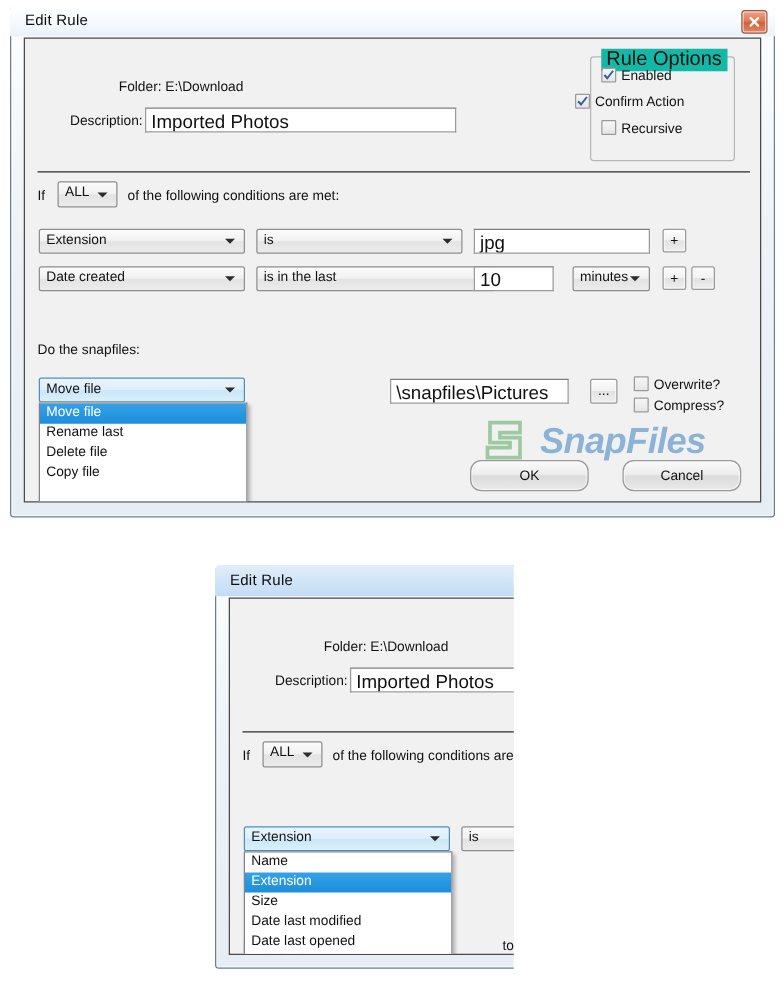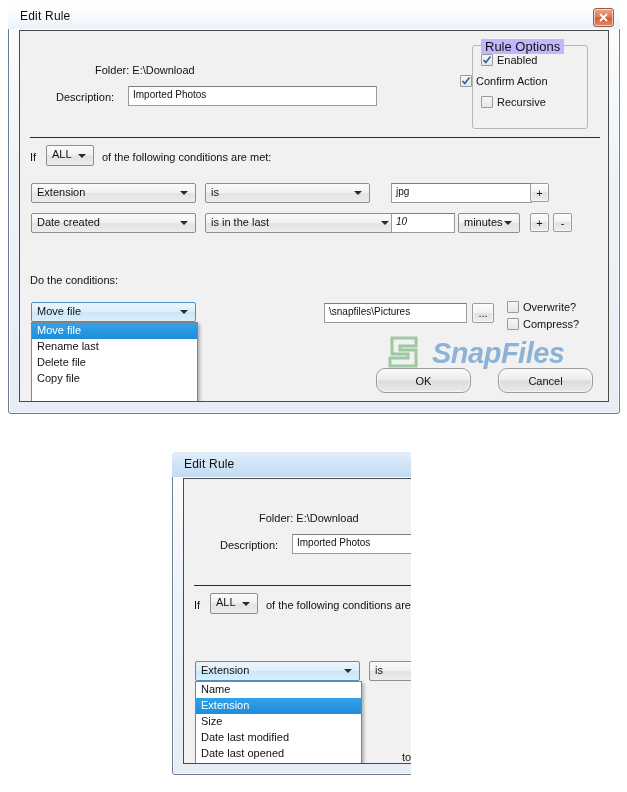--- a/index.html
+++ b/index.html
@@ -54,23 +54,23 @@
   }
 
   
   .lbl{position:absolute;white-space:nowrap;font-size:11px;color:#111;}
 
   .textbox{
     position:absolute;box-sizing:border-box;
     background:#ffffff;
     border:1px solid #9a9a9a;
     border-top-color:#7d7d7d;
-    font-size:10px;color:#111;
+    font-size:15px;color:#111;
     padding:2px 0 0 4px;
-    overflow:hidden;white-space:nowrap;margin-left:12px;
+    overflow:hidden;white-space:nowrap;
   }
 
   .combo{
     position:absolute;box-sizing:border-box;
     border:1px solid #8e8e8e;
     border-radius:2px;
     background:linear-gradient(180deg,#fbfbfb 0%,#f1f1f1 48%,#e3e3e3 52%,#ececec 100%);
     font-size:11px;color:#111;
     padding:2px 7px 0 5px;
     overflow:hidden;white-space:nowrap;
@@ -111,22 +111,22 @@
     margin-right:4px;position:relative;
     border-radius:1px;
   }
   .chk .box svg{position:absolute;left:0;top:0;}
 
   .group{
     position:absolute;box-sizing:border-box;
     border:1px solid #b6b6b6;border-radius:3px;
   }
   .group-title{
-    position:absolute;top:-7px;left:8px;background:#c4b5fd;
-    padding:0 4px;font-size:13px;color:#111;
+    position:absolute;top:-7px;left:8px;background:#14b8a6;
+    padding:0 4px;font-size:16px;color:#111;
   }
 
   .hrule{position:absolute;height:0;border-top:1px solid #2d2d2d;}
 
   
   .popup{
     position:absolute;box-sizing:border-box;
     background:#ffffff;
     border:1px solid #848484;
     box-shadow:2px 2px 3px rgba(0,0,0,.28);
@@ -231,29 +231,29 @@
     <div class="btn" style="left:510px;top:152px;width:19px;height:19px;">+</div>
 
     <div class="combo" style="left:11px;top:182px;width:165px;height:20px;">
       <span>Date created</span>
       <span class="arrow"></span>
     </div>
     <div class="combo" style="left:185px;top:182px;width:192px;height:20px;">
       <span>is in the last</span>
       <span class="arrow"></span>
     </div>
-    <div class="textbox" style="left:359px;top:182px;width:64px;height:20px;font-style:italic;">10</div>
+    <div class="textbox" style="left:359px;top:182px;width:64px;height:20px;">10</div>
     <div class="combo" style="left:438px;top:182px;width:62px;height:20px;">
       <span>minutes</span>
       <span class="arrow"></span>
     </div>
     <div class="btn" style="left:510px;top:182px;width:19px;height:19px;">+</div>
     <div class="btn" style="left:533px;top:182px;width:19px;height:19px;">-</div>
 
-    <div class="lbl" style="left:10px;top:243px;">Do the conditions:</div>
+    <div class="lbl" style="left:10px;top:243px;">Do the snapfiles:</div>
 
     <div class="combo focus" style="left:11px;top:271px;width:165px;height:20px;">
       <span>Move file</span>
       <span class="arrow"></span>
     </div>
 
     <div class="popup" style="left:11px;top:291px;width:167px;height:99px;">
       <div class="item sel">Move file</div>
       <div class="item">Rename last</div>
       <div class="item">Delete file</div>

